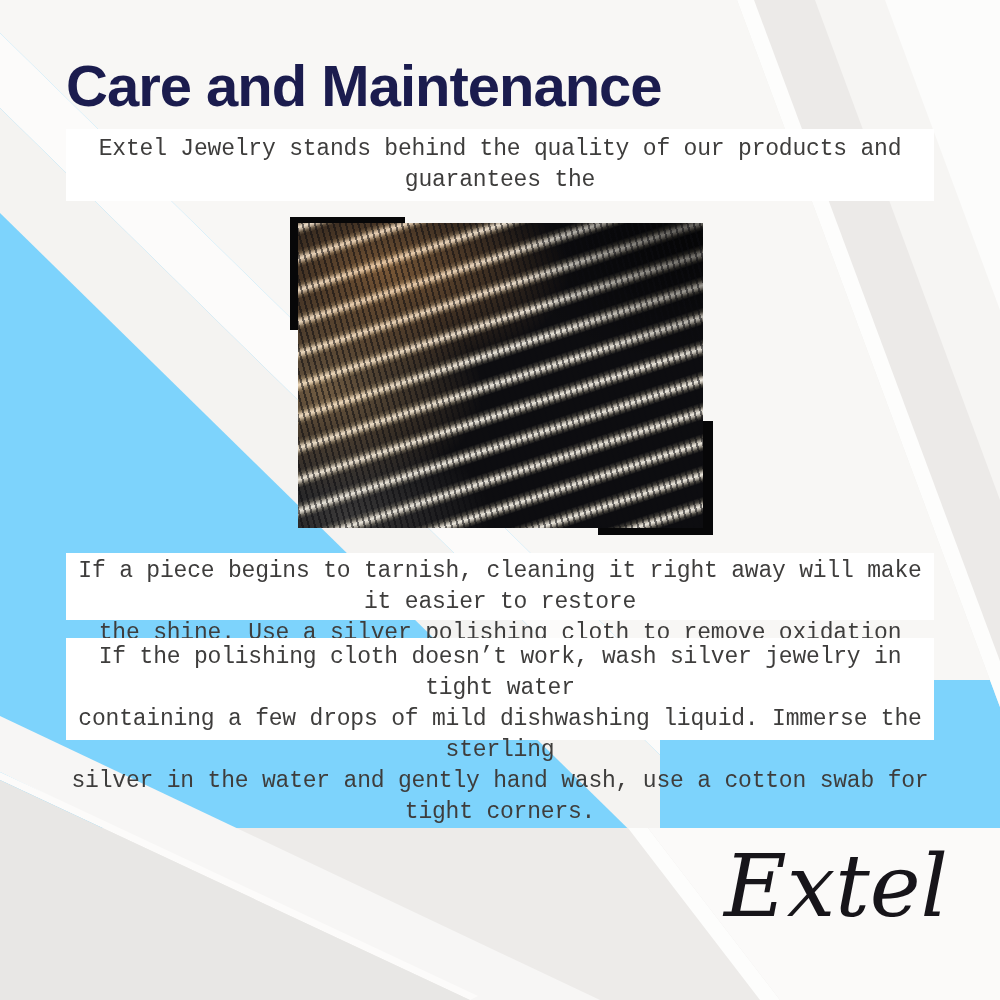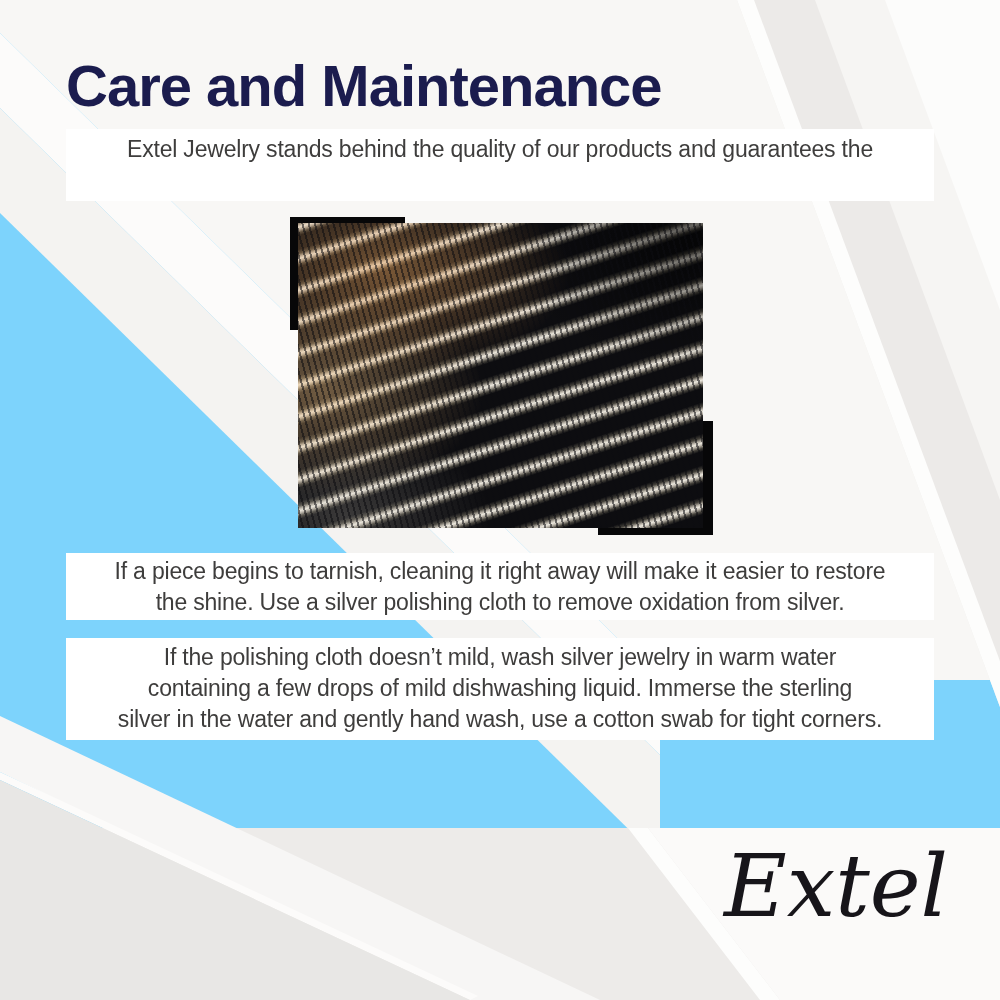--- a/index.html
+++ b/index.html
@@ -42,21 +42,21 @@
   .title{
     position:absolute;left:66px;top:50px;margin:0;
     font-size:58px;line-height:72px;font-weight:bold;letter-spacing:-1px;
     color:var(--title-navy,#1b1c4e);white-space:nowrap;
   }
   .band{
     position:absolute;left:66px;width:868px;background:var(--band-white,#ffffff);
     color:var(--body-text,#3e3d3c);text-align:center;
     font-size:23px;letter-spacing:-0.2px;
   }
-  .band .line{line-height:31px;}
+  .band .line{line-height:31px;font-family:Liberation Mono, monospace;}
   .band-intro{top:129px;height:72px;padding-top:5px;}
   .band-p1{top:553px;height:67px;padding-top:3px;}
   .band-p2{top:638px;height:102px;padding-top:4px;}
   .band-p3{top:756px;height:72px;padding-top:4px;}
   
   .frame{position:absolute;background:#070708;}
   .frame-tl{left:290px;top:217px;width:115px;height:113px;}
   .frame-br{left:598px;top:421px;width:115px;height:114px;}
   .photo{
     position:absolute;left:298px;top:223px;width:405px;height:305px;
@@ -115,21 +115,21 @@
   <div class="frame frame-tl"></div>
   <div class="frame frame-br"></div>
   <div class="photo" role="img" aria-label="Close-up photograph of assorted silver jewelry chains lying diagonally on a black background"></div>
 
   <div class="band band-p1">
     <div class="line">If a piece begins to tarnish, cleaning it right away will make it easier to restore</div>
     <div class="line">the shine. Use a silver polishing cloth to remove oxidation from silver.</div>
   </div>
 
   <div class="band band-p2">
-    <div class="line">If the polishing cloth doesn’t mild, wash silver jewelry in warm water</div>
+    <div class="line">If the polishing cloth doesn’t work, wash silver jewelry in tight water</div>
     <div class="line">containing a few drops of mild dishwashing liquid. Immerse the sterling</div>
     <div class="line">silver in the water and gently hand wash, use a cotton swab for tight corners.</div>
   </div>
 
 
   <div class="logo">
     <div class="logo-script">Extel</div>
   </div>
 
 </div>

